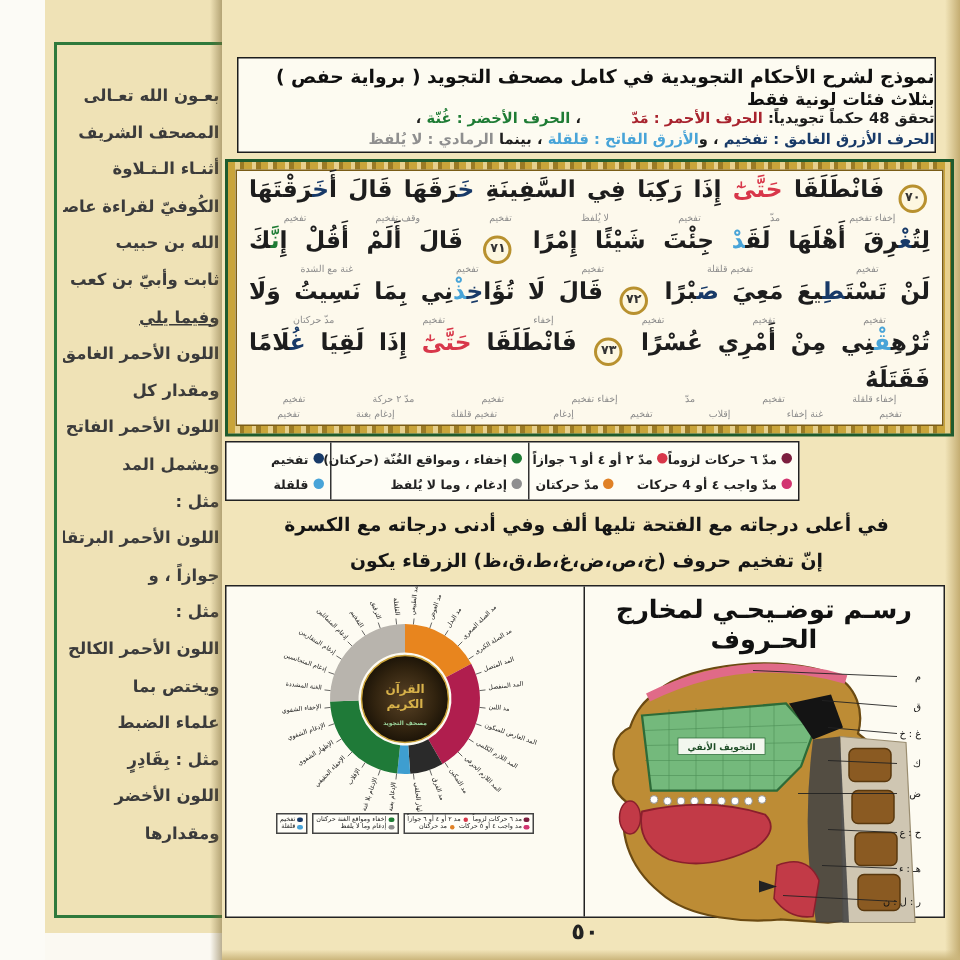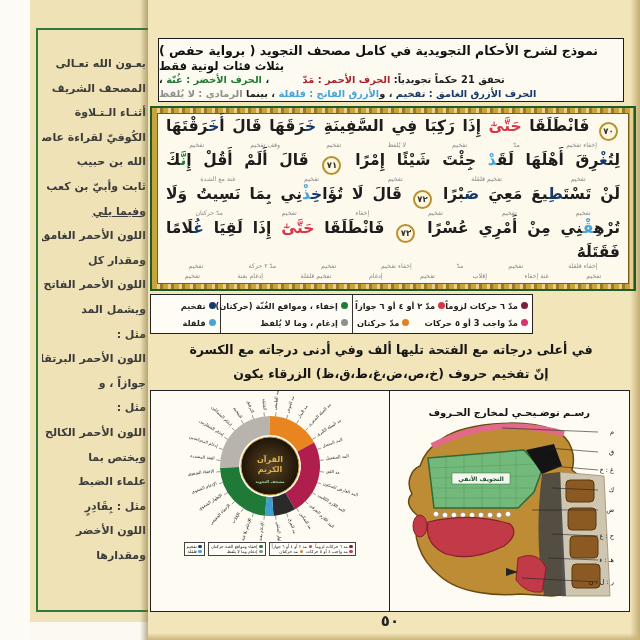--- a/index.html
+++ b/index.html
@@ -22,21 +22,21 @@
   .spine{position:absolute;left:140px;top:0;width:16px;height:640px;
     background:linear-gradient(to right,rgba(120,100,50,0),rgba(120,100,50,.55) 55%,rgba(120,100,50,.15));}
   
   .right-page{position:absolute;left:148px;top:0;width:492px;height:640px;background:#f2e5ba;}
   .right-page .edge-r{position:absolute;right:0;top:0;width:10px;height:640px;
     background:linear-gradient(to left,#c4ad72,rgba(196,173,114,0));}
   .right-page .edge-b{position:absolute;left:0;bottom:0;width:492px;height:7px;
     background:linear-gradient(to top,#cbb67c,rgba(203,182,124,0));}
   
   .title-box{position:absolute;left:158px;top:38px;width:466px;height:64px;background:#fdfbf1;
-    border:1.5px solid #1c1c1c;text-align:left;padding-top:3px;box-sizing:border-box;}
+    border:1.5px solid #1c1c1c;text-align:right;padding-top:3px;box-sizing:border-box;}
   .tb-l1{font-size:12.5px;font-weight:bold;color:#101010;line-height:17px;}
   .tb-l2{font-size:11.5px;font-weight:bold;color:#101010;line-height:14px;}
   .tb-l3,.tb-l4{font-size:9.8px;font-weight:bold;color:#222;line-height:13.5px;}
   
   .quran-frame{position:absolute;left:150px;top:106px;width:486px;height:185px;box-sizing:border-box;
     border:2px solid #1e5b2d;padding:5px;
     background:repeating-linear-gradient(90deg,#c9a43a 0 5px,#e7d08d 5px 8px,#9a7a24 8px 11px);}
   .quran-inner{width:100%;height:100%;box-sizing:border-box;background:#fdf9ec;border:1px solid #7a5c16;
     padding:2px 8px;display:flex;flex-direction:column;justify-content:space-around;}
   .qline{}
@@ -57,21 +57,21 @@
   .dot{width:7px;height:7px;border-radius:50%;display:inline-block;flex:0 0 auto;}
   
   .note{position:absolute;left:150px;top:338px;width:482px;text-align:center;}
   .note div{font-size:12.5px;font-weight:bold;color:#151515;line-height:24px;}
   
   .bottom-box{position:absolute;left:150px;top:390px;width:480px;height:222px;box-sizing:border-box;
     border:1.3px solid #222;background:#fdfbf2;display:flex;direction:ltr;}
   .panel-wheel{width:239px;box-sizing:border-box;border-right:1.3px solid #222;position:relative;
     display:flex;flex-direction:column;align-items:center;}
   .panel-anat{width:240px;box-sizing:border-box;position:relative;text-align:center;}
-  .anat-title{font-size:10px;font-weight:bold;color:#111;margin-top:16px;}
+  .anat-title{font-size:17px;font-weight:bold;color:#111;margin-top:6px;}
   .wheel-topbox{margin-top:5px;width:152px;border:1px solid #333;background:#fffef8;text-align:center;
     padding:1px 2px;box-sizing:border-box;}
   .wt-l1{font-size:5.4px;color:#555;line-height:1.25;}
   .wt-l2{font-size:9.5px;font-weight:bold;color:#111;line-height:1.35;}
   .mini-legend{display:flex;direction:rtl;gap:3px;margin-top:1px;}
   .ml-box{border:1px solid #444;background:#fffef8;display:flex;flex-direction:column;
     justify-content:space-around;padding:1px 2px;}
   .ml-row{display:flex;gap:3px;}
   .ml-pair{display:flex;align-items:center;gap:1.5px;font-size:4.3px;color:#222;white-space:nowrap;}
   .mdot{width:3.5px;height:3.5px;border-radius:50%;display:inline-block;flex:0 0 auto;}
@@ -113,21 +113,21 @@
 <div class="spine"></div>
 
 <div class="right-page">
   <div class="edge-r"></div>
   <div class="edge-b"></div>
 </div>
 
 <div class="title-box">
   <div class="tb-l1">نموذج لشرح الأحكام التجويدية في كامل مصحف التجويد ( برواية حفص )</div>
   <div class="tb-l2">بثلاث فئات لونية فقط</div>
-  <div class="tb-l3"><span style="color: rgb(29, 29, 29);">تحقق 21 حكماً تجويدياً: </span><span style="color: rgb(168, 35, 46); margin-left: 30px;">الحرف الأحمر : مَدّ</span><span style="color: rgb(29, 29, 29);"> ، </span><span style="color: rgb(31, 124, 53);">الحرف الأخضر : غُنّة</span><span style="color: rgb(29, 29, 29);"> ،</span></div>
+  <div class="tb-l3"><span style="color: rgb(29, 29, 29);">تحقق 48 حكماً تجويدياً: </span><span style="color: rgb(168, 35, 46); margin-left: 30px;">الحرف الأحمر : مَدّ</span><span style="color: rgb(29, 29, 29);"> ، </span><span style="color: rgb(31, 124, 53);">الحرف الأخضر : غُنّة</span><span style="color: rgb(29, 29, 29);"> ،</span></div>
   <div class="tb-l4"><span style="color: rgb(24, 58, 104);">الحرف الأزرق الغامق : تفخيم</span><span style="color: rgb(29, 29, 29);"> ، و</span><span style="color: rgb(72, 164, 216);">الأزرق الفاتح : قلقلة</span><span style="color: rgb(29, 29, 29);"> ، بينما </span><span style="color: rgb(143, 143, 143);">الرمادي : لا يُلفظ</span></div>
 </div>
 
 <div class="quran-frame">
   <div class="quran-inner">
       <div class="qline">
         <div class="qmain"><span class="vnum">٧٠</span><span style="color: rgb(29, 29, 29);"> فَانْطَلَقَا </span><span style="color: rgb(216, 55, 74);">حَتَّىٰٓ</span><span style="color: rgb(29, 29, 29);"> إِذَا رَكِبَا فِي السَّفِينَةِ </span><span style="color: rgb(24, 58, 104);">خَ</span><span style="color: rgb(29, 29, 29);">رَقَهَا قَالَ أَ</span><span style="color: rgb(24, 58, 104);">خَ</span><span style="color: rgb(29, 29, 29);">رَقْتَهَا</span></div>
         <div class="qann">
           <span>إخفاء تفخيم</span>
           <span>مدّ</span>
@@ -194,21 +194,21 @@
           <span>مدّ ٦ حركات لزوماً</span>
         </span>
         <span class="lg-pair">
           <span class="dot" style="background: rgb(216, 55, 74);"></span>
           <span>مدّ ٢ أو ٤ أو ٦ جوازاً</span>
         </span>
       </div>
       <div class="lg-row">
         <span class="lg-pair">
           <span class="dot" style="background: rgb(210, 53, 112);"></span>
-          <span>مدّ واجب 3 أو ٥ حركات</span>
+          <span>مدّ واجب ٤ أو 4 حركات</span>
         </span>
         <span class="lg-pair">
           <span class="dot" style="background: rgb(224, 129, 38);"></span>
           <span>مدّ حركتان</span>
         </span>
       </div>
     </div>
     <div class="lg-group lg-g1">
       <div class="lg-row">
         <span class="lg-pair">

